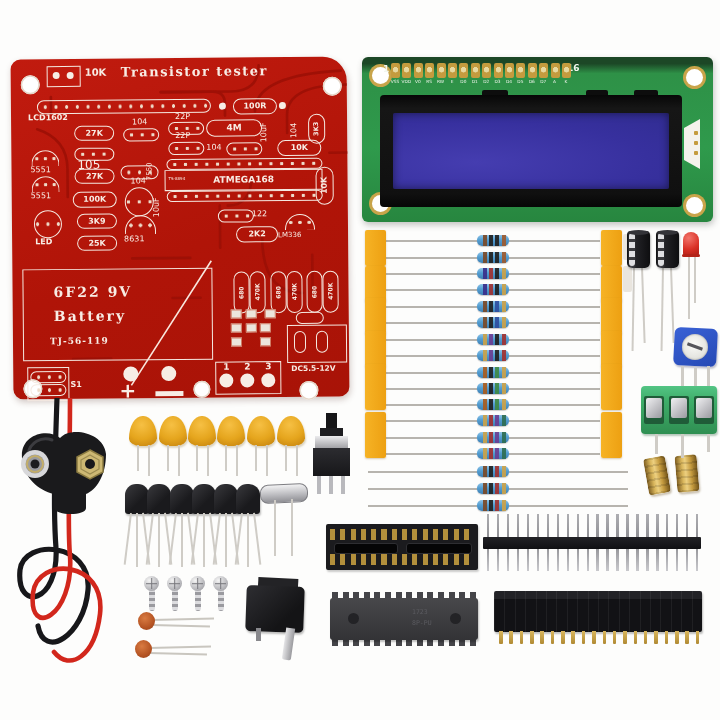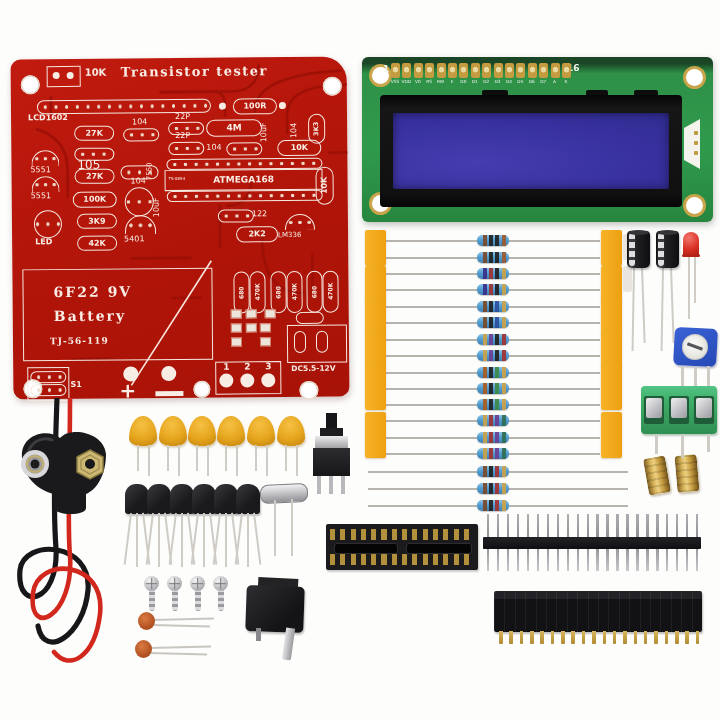--- a/index.html
+++ b/index.html
@@ -163,23 +163,23 @@
         <div class="mk circ" style="left: 113px; top: 129px; width: 27px; height: 27px;"></div>
         <div class="mk tv" style="left: 141px; top: 127px; height: 32px; font-size: 8px; display: flex;">
           <span class="vt">10uF</span>
         </div>
         <div class="mk arc" style="left: 20px; top: 117px; width: 26px; height: 15px;"></div>
         <div class="mk tx" style="left: 19px; top: 133px; font-size: 8px;">5551</div>
         <div class="mk pl" style="left: 61px; top: 133px; width: 42px; height: 14px; font-size: 8px;">100K</div>
         <div class="mk circ" style="left: 22px; top: 151px; width: 26px; height: 26px;"></div>
         <div class="mk tx b" style="left: 23px; top: 179px; font-size: 8px;">LED</div>
         <div class="mk pl" style="left: 65px; top: 155px; width: 38px; height: 13px; font-size: 8px;">3K9</div>
-        <div class="mk pl" style="left: 65px; top: 177px; width: 38px; height: 13px; font-size: 8px;">42K</div>
+        <div class="mk pl" style="left: 65px; top: 177px; width: 38px; height: 13px; font-size: 8px;">25K</div>
         <div class="mk arc" style="left: 113px; top: 157px; width: 29px; height: 18px;"></div>
-        <div class="mk tx" style="left: 112px; top: 177px; font-size: 8px;">5401</div>
+        <div class="mk tx" style="left: 112px; top: 177px; font-size: 8px;">8631</div>
         <div class="mk dr" style="left: 155px; top: 101px; width: 154px; height: 9px;"></div>
         <div class="mk bx" style="left: 153px; top: 112px; width: 156px; height: 19px; font-size: 9px;">ATMEGA168</div>
         <div class="mk tx" style="left: 157px; top: 119px; font-size: 4px;">TS-8894</div>
         <div class="mk dr" style="left: 155px; top: 133px; width: 154px; height: 9px;"></div>
         <div class="mk dr" style="left: 206px; top: 152px; width: 34px; height: 11px;"></div>
         <div class="mk tx" style="left: 240px; top: 153px; font-size: 8px;">122</div>
         <div class="mk pl" style="left: 224px; top: 169px; width: 40px; height: 14px; font-size: 8px;">2K2</div>
         <div class="mk arc" style="left: 273px; top: 157px; width: 28px; height: 15px;"></div>
         <div class="mk tx" style="left: 266px; top: 175px; font-size: 7px;">LM336</div>
         <div class="mk pv" style="left: 304px; top: 110px; width: 16px; height: 36px; font-size: 8px;">
@@ -599,20 +599,29 @@
       <div class="hdr-pin" style="left: 636.25px; top: 514px; height: 57px;"></div>
       <div class="hdr-pin" style="left: 646.2px; top: 514px; height: 57px;"></div>
       <div class="hdr-pin" style="left: 656.15px; top: 514px; height: 57px;"></div>
       <div class="hdr-pin" style="left: 666.1px; top: 514px; height: 57px;"></div>
       <div class="hdr-pin" style="left: 676.05px; top: 514px; height: 57px;"></div>
       <div class="hdr-pin" style="left: 686px; top: 514px; height: 57px;"></div>
       <div class="hdr-pin" style="left: 695.95px; top: 514px; height: 57px;"></div>
       <div class="abs" style="left: 483px; top: 537px; width: 218px; height: 12px; background: linear-gradient(rgb(34, 34, 38), rgb(16, 16, 19)); border-radius: 1px;"></div>
     </div>
 
+  <div class="abs" style="left:330px;top:598px;width:148px;height:42px">
+    <div class="abs" style="left:2px;top:-6px;width:144px;height:8px;background:repeating-linear-gradient(90deg,#454549 0 6px,rgba(0,0,0,0) 6px 10.6px)"></div>
+    <div class="abs" style="left:2px;top:40px;width:144px;height:8px;background:repeating-linear-gradient(90deg,#454549 0 6px,rgba(0,0,0,0) 6px 10.6px)"></div>
+    <div class="abs" style="left:0;top:0;width:148px;height:42px;background:linear-gradient(180deg,#48484b,#333336);border-radius:3px;box-shadow:1px 2px 2px rgba(0,0,0,.25)"></div>
+    <div class="abs" style="left:18px;top:15px;width:11px;height:11px;border-radius:50%;background:#232326"></div>
+    <div class="abs" style="left:120px;top:15px;width:11px;height:11px;border-radius:50%;background:#232326"></div>
+    <div class="abs" style="left:82px;top:10px;color:#5b5b60;font-size:6.5px;font-family:'DejaVu Sans Mono',monospace">1723</div>
+    <div class="abs" style="left:82px;top:21px;color:#5b5b60;font-size:6.5px;font-family:'DejaVu Sans Mono',monospace">8P-PU</div>
+  </div>
 
   <div id="female-header">
       <div class="abs" style="left: 494px; top: 591px; width: 208px; height: 41px; background: linear-gradient(rgb(35, 35, 39) 0px, rgb(35, 35, 39) 8px, rgb(18, 18, 21) 8px), repeating-linear-gradient(90deg, rgba(255, 255, 255, 0.06) 0px, rgba(255, 255, 255, 0.06) 1px, rgba(0, 0, 0, 0) 1px, rgba(0, 0, 0, 0) 10.4px); background-blend-mode: screen; border-radius: 2px; box-shadow: rgba(0, 0, 0, 0.25) 1px 2px 2px;"></div>
       <div class="fhdr-pin" style="left: 499px; top: 631px; height: 13px;"></div>
       <div class="fhdr-pin" style="left: 509.35px; top: 631px; height: 13px;"></div>
       <div class="fhdr-pin" style="left: 519.7px; top: 631px; height: 13px;"></div>
       <div class="fhdr-pin" style="left: 530.05px; top: 631px; height: 13px;"></div>
       <div class="fhdr-pin" style="left: 540.4px; top: 631px; height: 13px;"></div>
       <div class="fhdr-pin" style="left: 550.75px; top: 631px; height: 13px;"></div>
       <div class="fhdr-pin" style="left: 561.1px; top: 631px; height: 13px;"></div>

